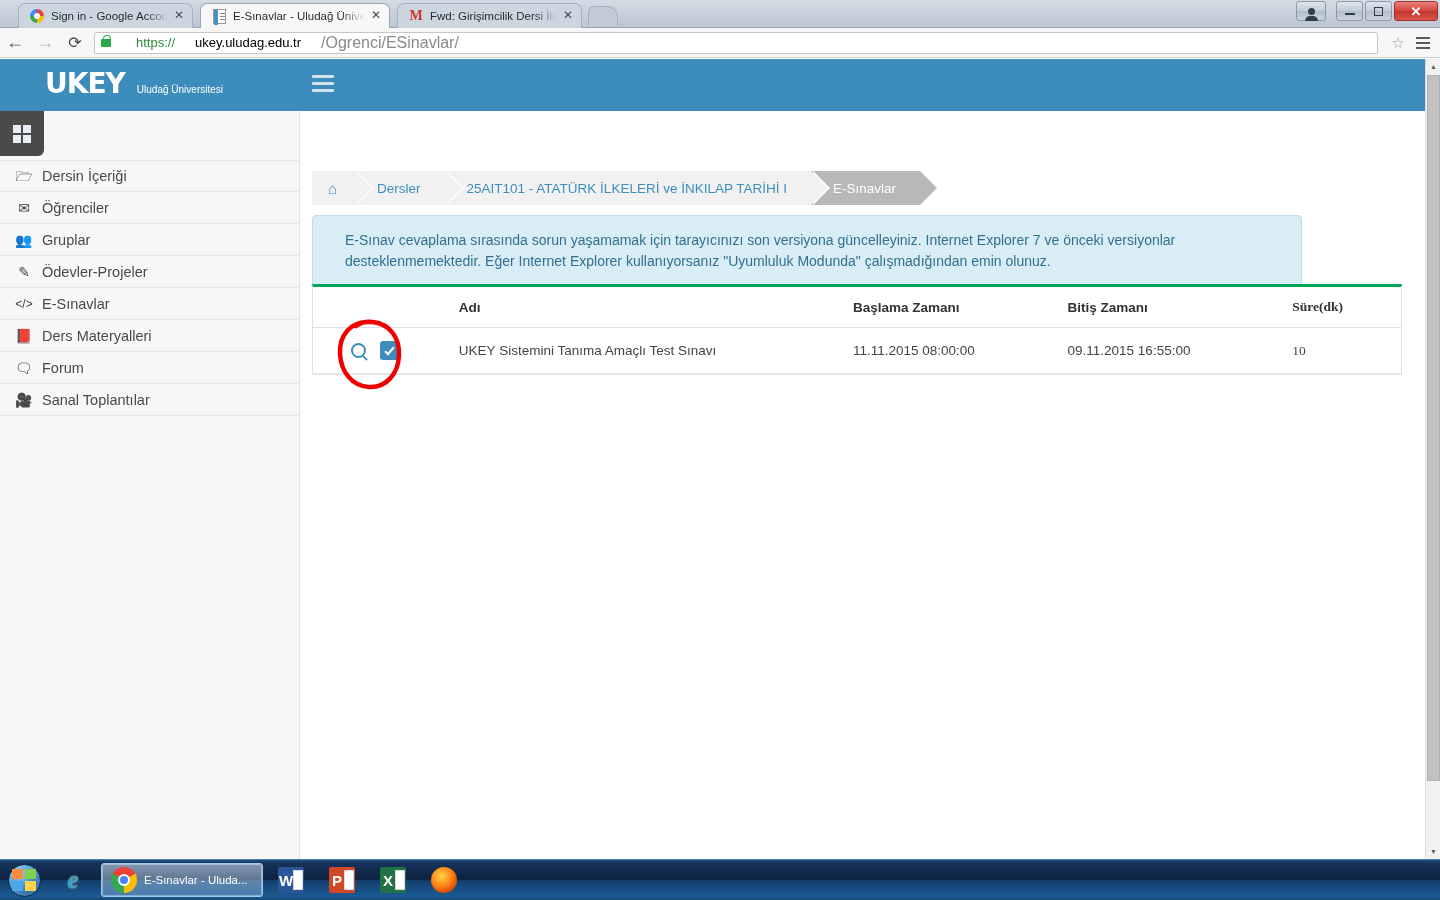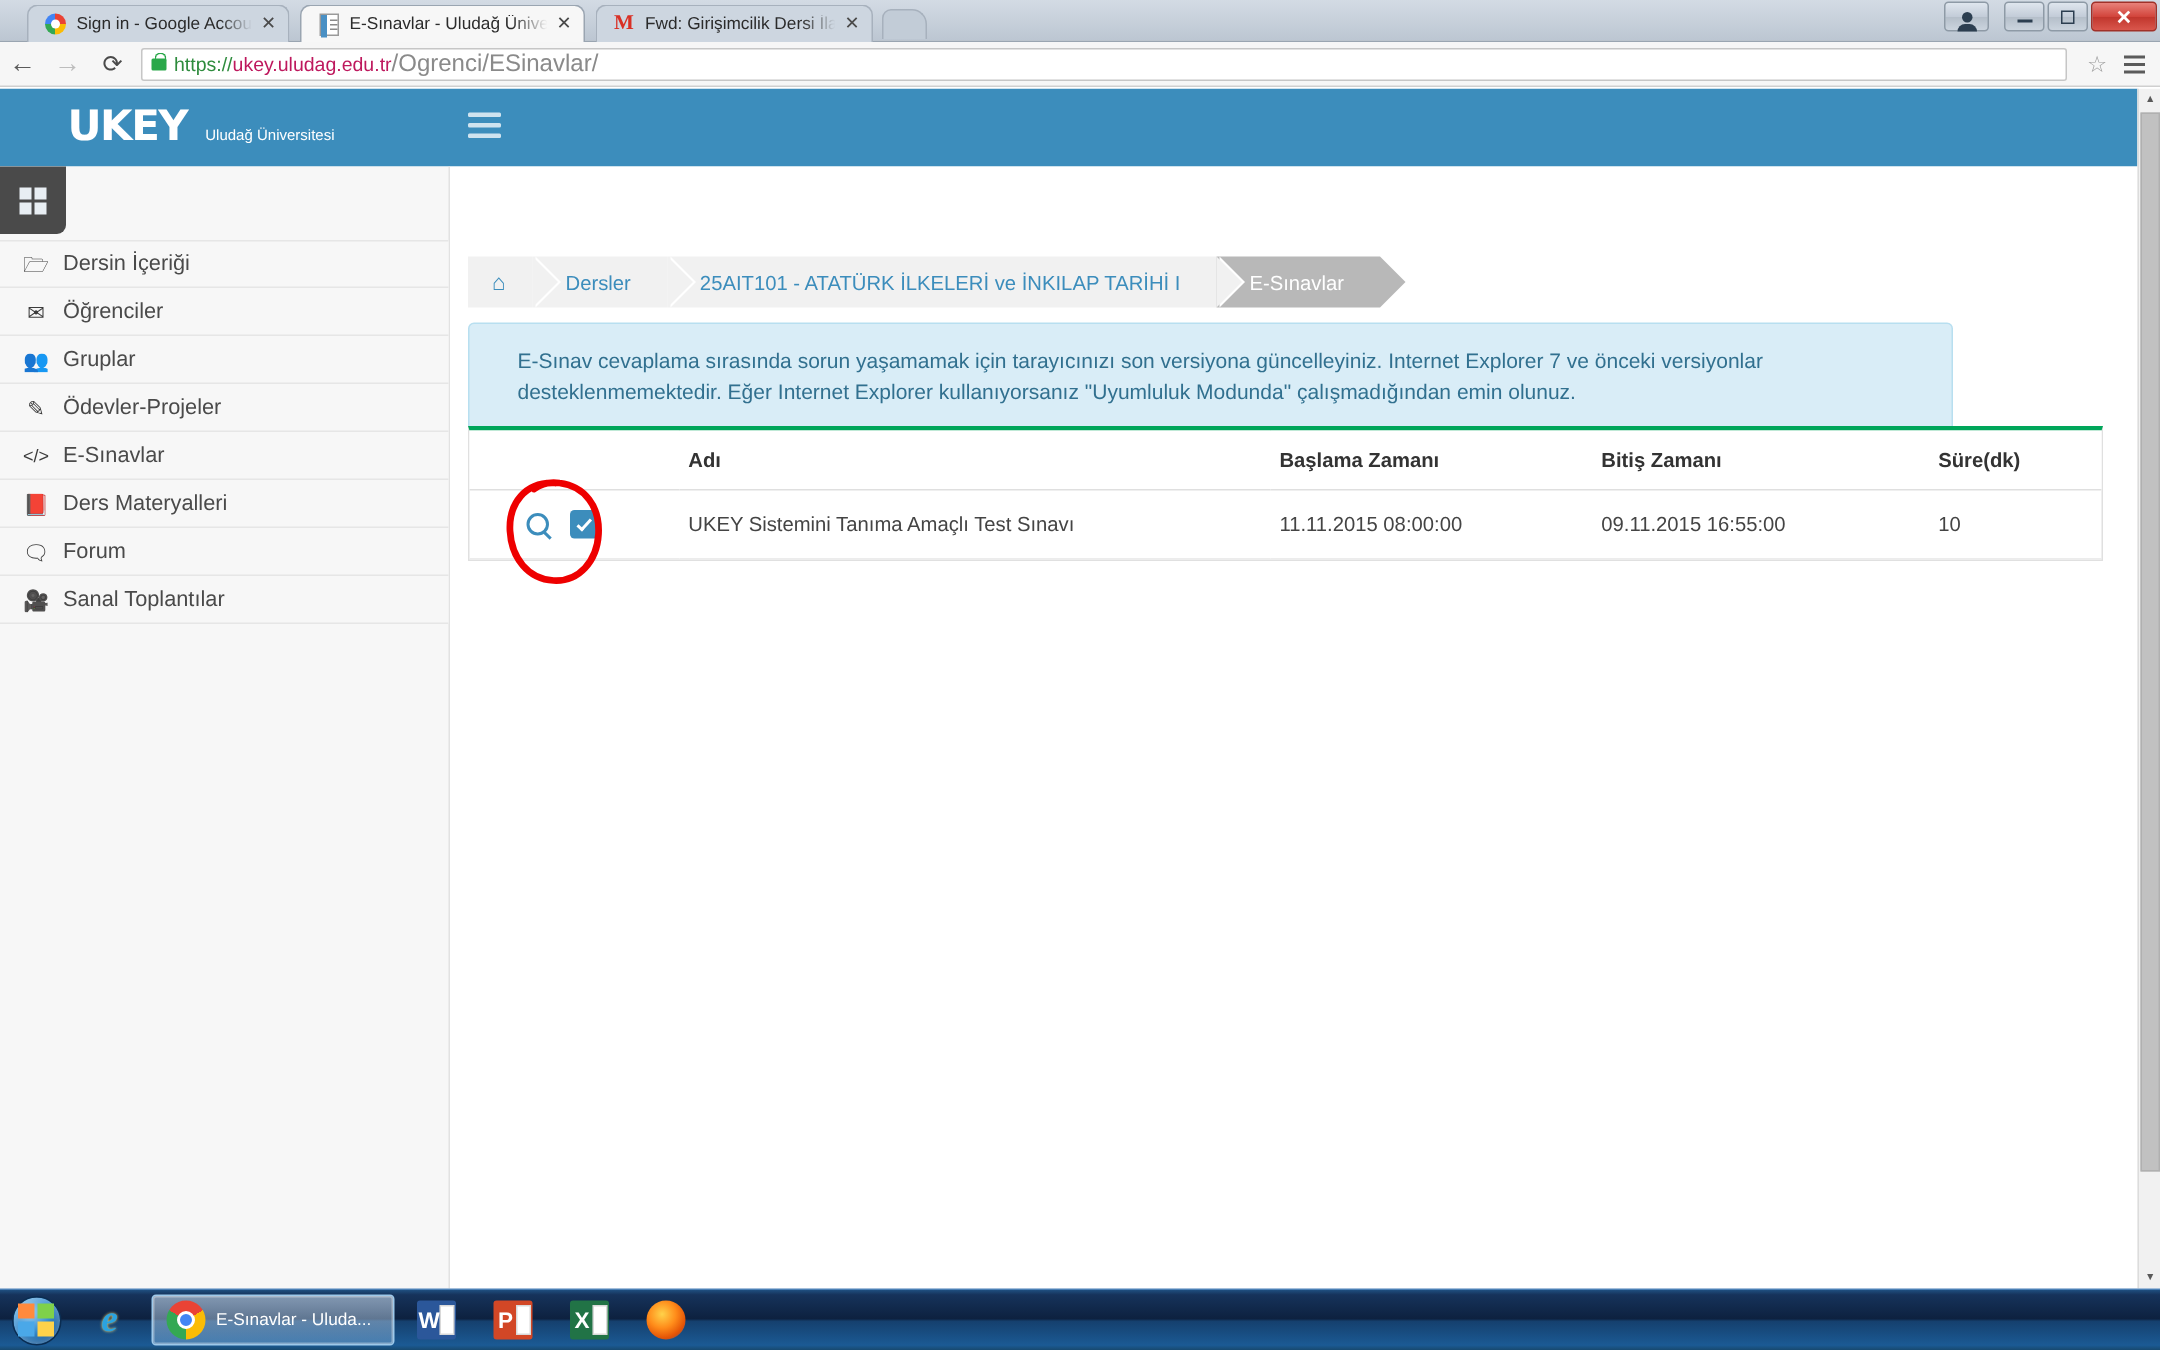--- a/index.html
+++ b/index.html
@@ -117,33 +117,33 @@
   }
   .navbtn {
     width: 30px; height: 28px; display: flex; align-items: center; justify-content: center;
     font-size: 18px; color: #5b5b5b;
   }
   .navbtn.disabled { color: #bdbdbd; }
   .navbtn.reload { font-size: 16px; color: #4a4a4a; }
   .urlbox {
     flex: 1 1 auto; height: 22px; margin: 0 8px 0 4px;
     background: #fff; border: 1px solid #c6c6c6; border-radius: 2px;
-    display: flex; align-items: center; padding: 0 6px;
+    display: flex; align-items: center; padding: 0 6px; gap: 20px;
   }
   .lock {
     width: 10px; height: 8px; background: #2aa84a; border-radius: 1px;
     position: relative; margin-right: 5px; flex: 0 0 10px;
   }
   .lock::before {
     content:""; position:absolute; left:2px; top:-4px; width: 6px; height: 5px;
     border: 1.5px solid #2aa84a; border-bottom: none;
     border-top-left-radius: 4px; border-top-right-radius: 4px;
   }
   .url-scheme { color: #2e8b3d; font-size: 13px; }
-  .url-host   { color: #be185d; font-size: 13px; }
+  .url-host   { color: #000000; font-size: 13px; }
   .url-path   { color: #8a8a8a; font-size: 16px; }
   .star {
     width: 24px; text-align: center; font-size: 15px; color: #9b9b9b;
   }
   .chmenu {
     width: 26px; height: 28px; display: flex; flex-direction: column;
     align-items: center; justify-content: center; gap: 3px; margin-right: 4px;
   }
   .chmenu i { display:block; width: 14px; height: 2px; background: #5b5b5b; }
 
@@ -258,21 +258,21 @@
     border-bottom: 1px solid #dfdfdf;
   }
   tbody td {
     font-size: 13.5px; color: #444; padding: 13px 6px;
     border-bottom: 1px solid #ececec;
   }
   .col-sel  { width: 140px; padding-left: 20px !important; }
   .col-name { width: 395px; }
   .col-start{ width: 215px; }
   .col-end  { width: 225px; }
-  .col-dur  { width: 115px; }
+  .col-dur  { width: 115px; font-family: Liberation Serif, serif; }
 
   .sel-cell { display: flex; align-items: center; gap: 14px; padding-left: 18px; }
   .zoom-icon {
     width: 15px; height: 15px; border: 2px solid #3c8dbc; border-radius: 50%;
     position: relative; display:inline-block;
   }
   .zoom-icon::after {
     content:""; position: absolute; right: -4px; bottom: -3px;
     width: 6px; height: 2px; background: #3c8dbc; transform: rotate(45deg);
   }

